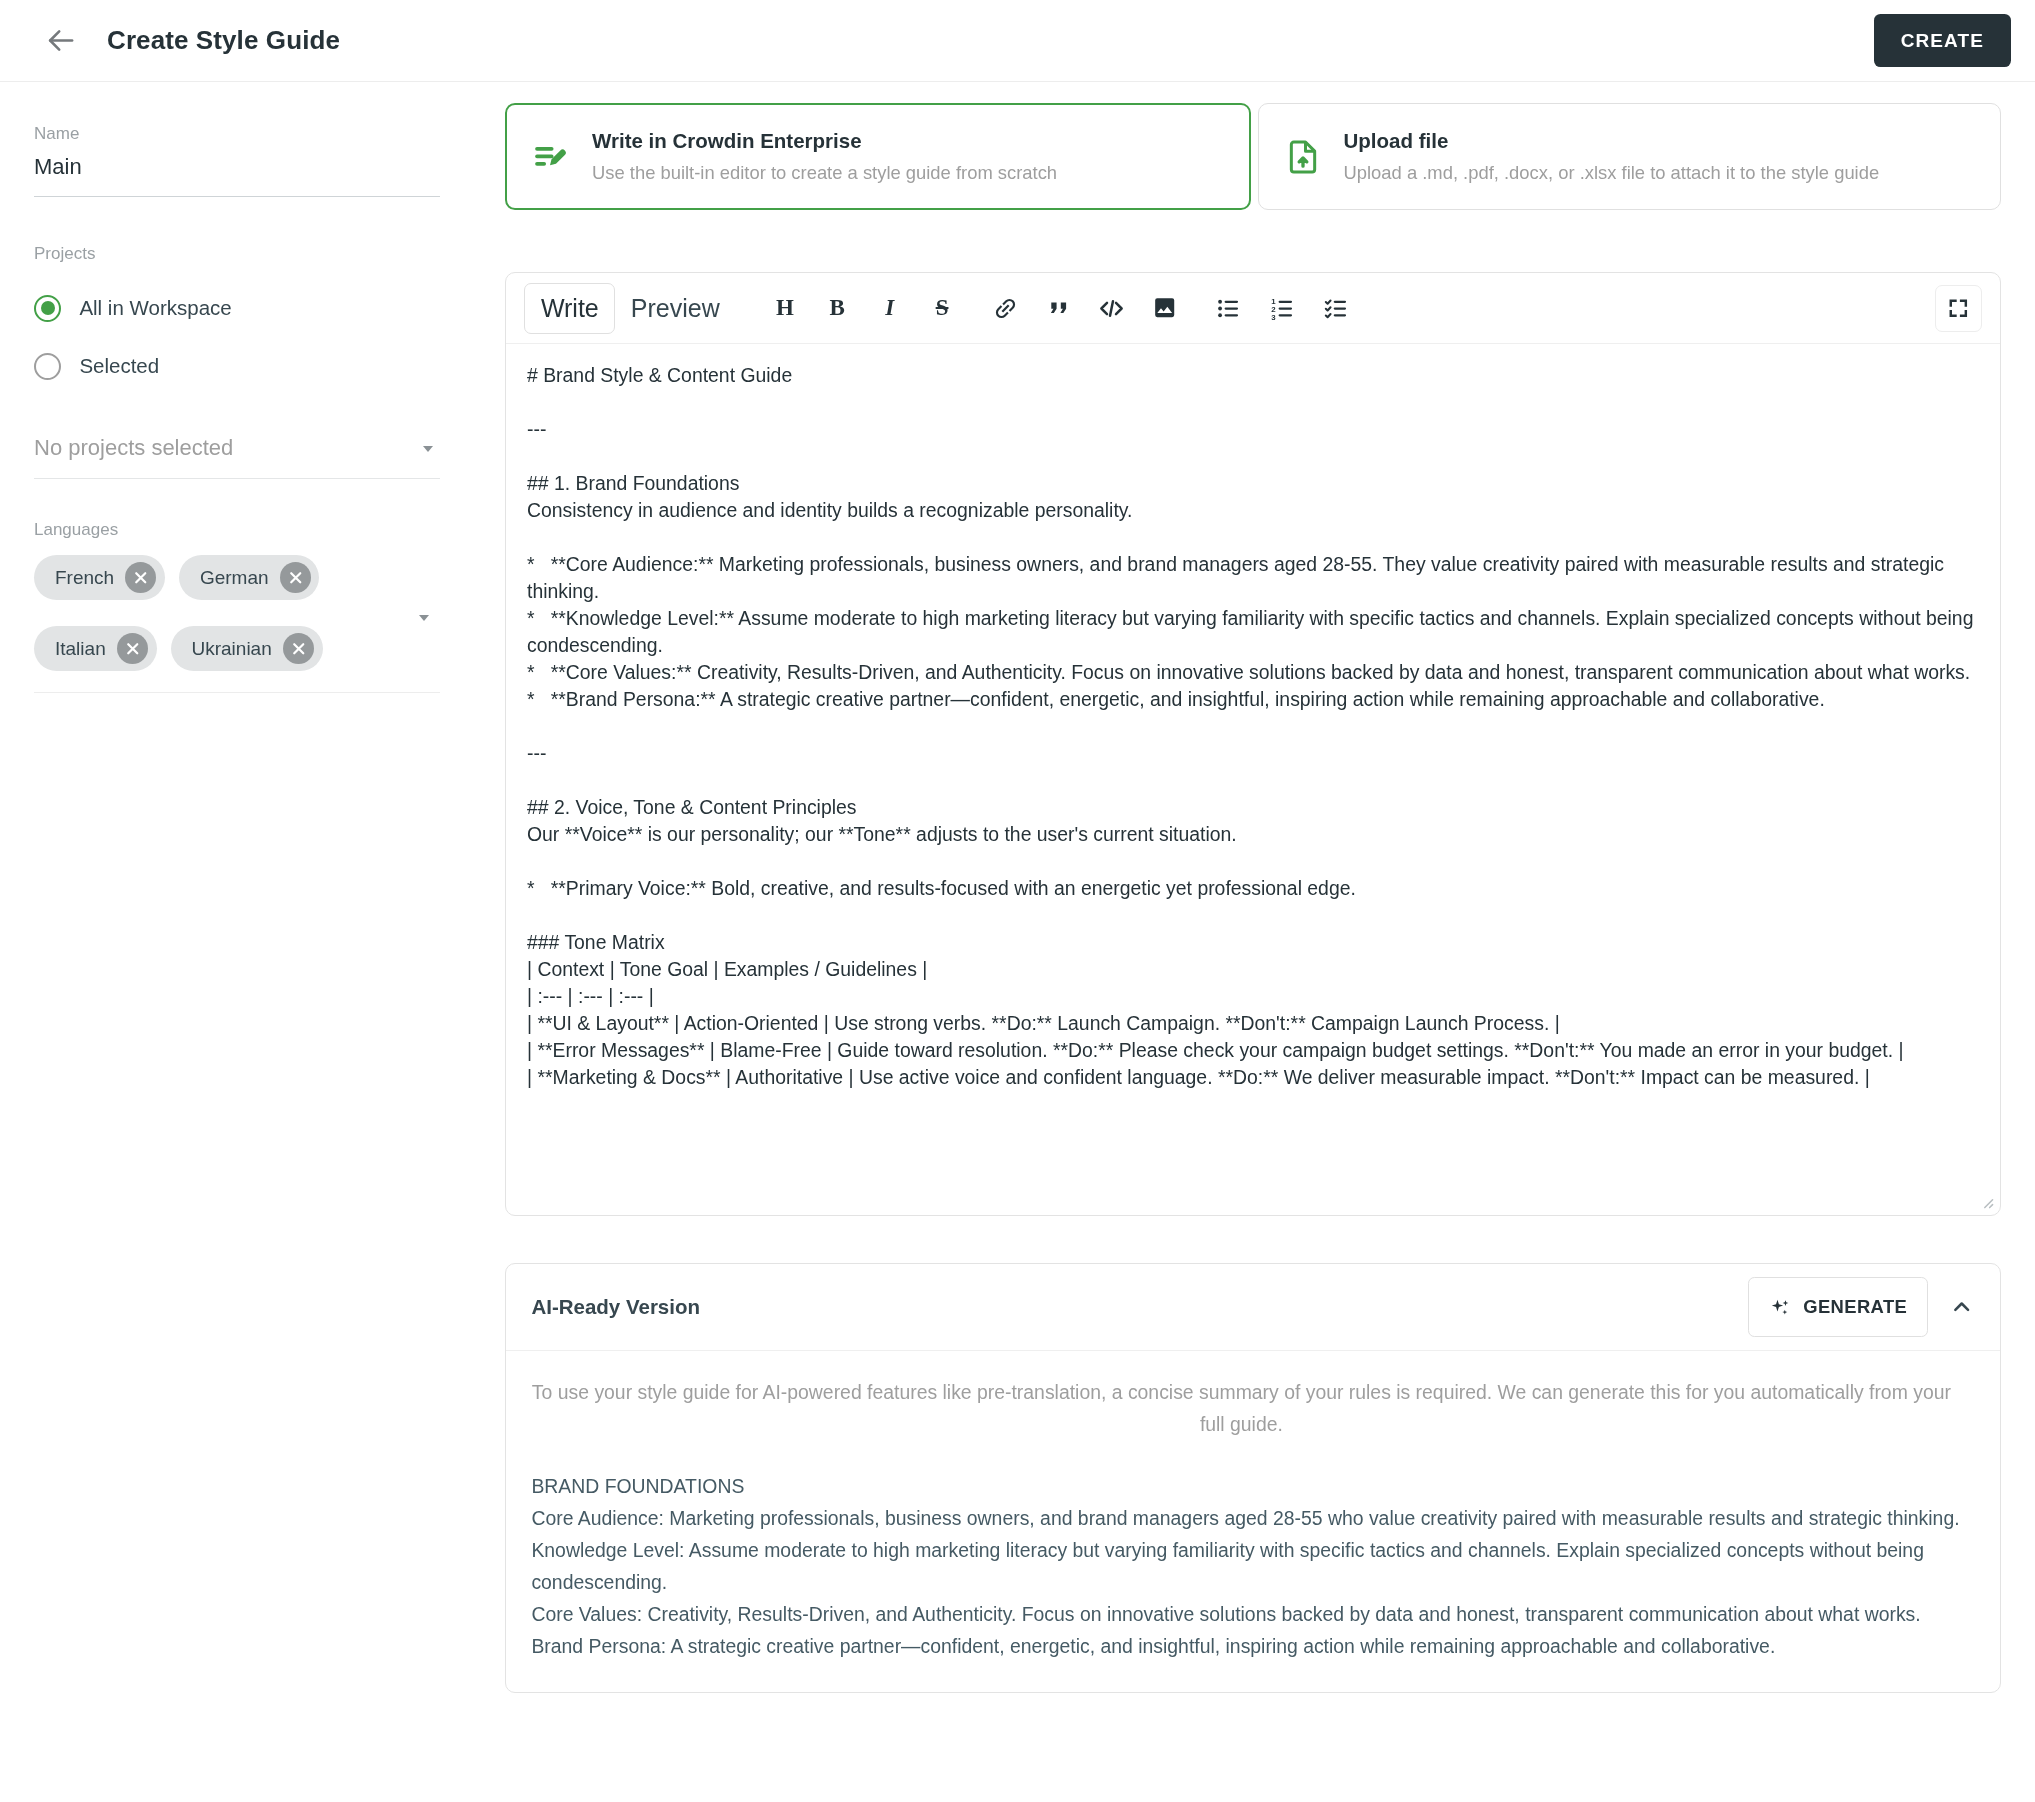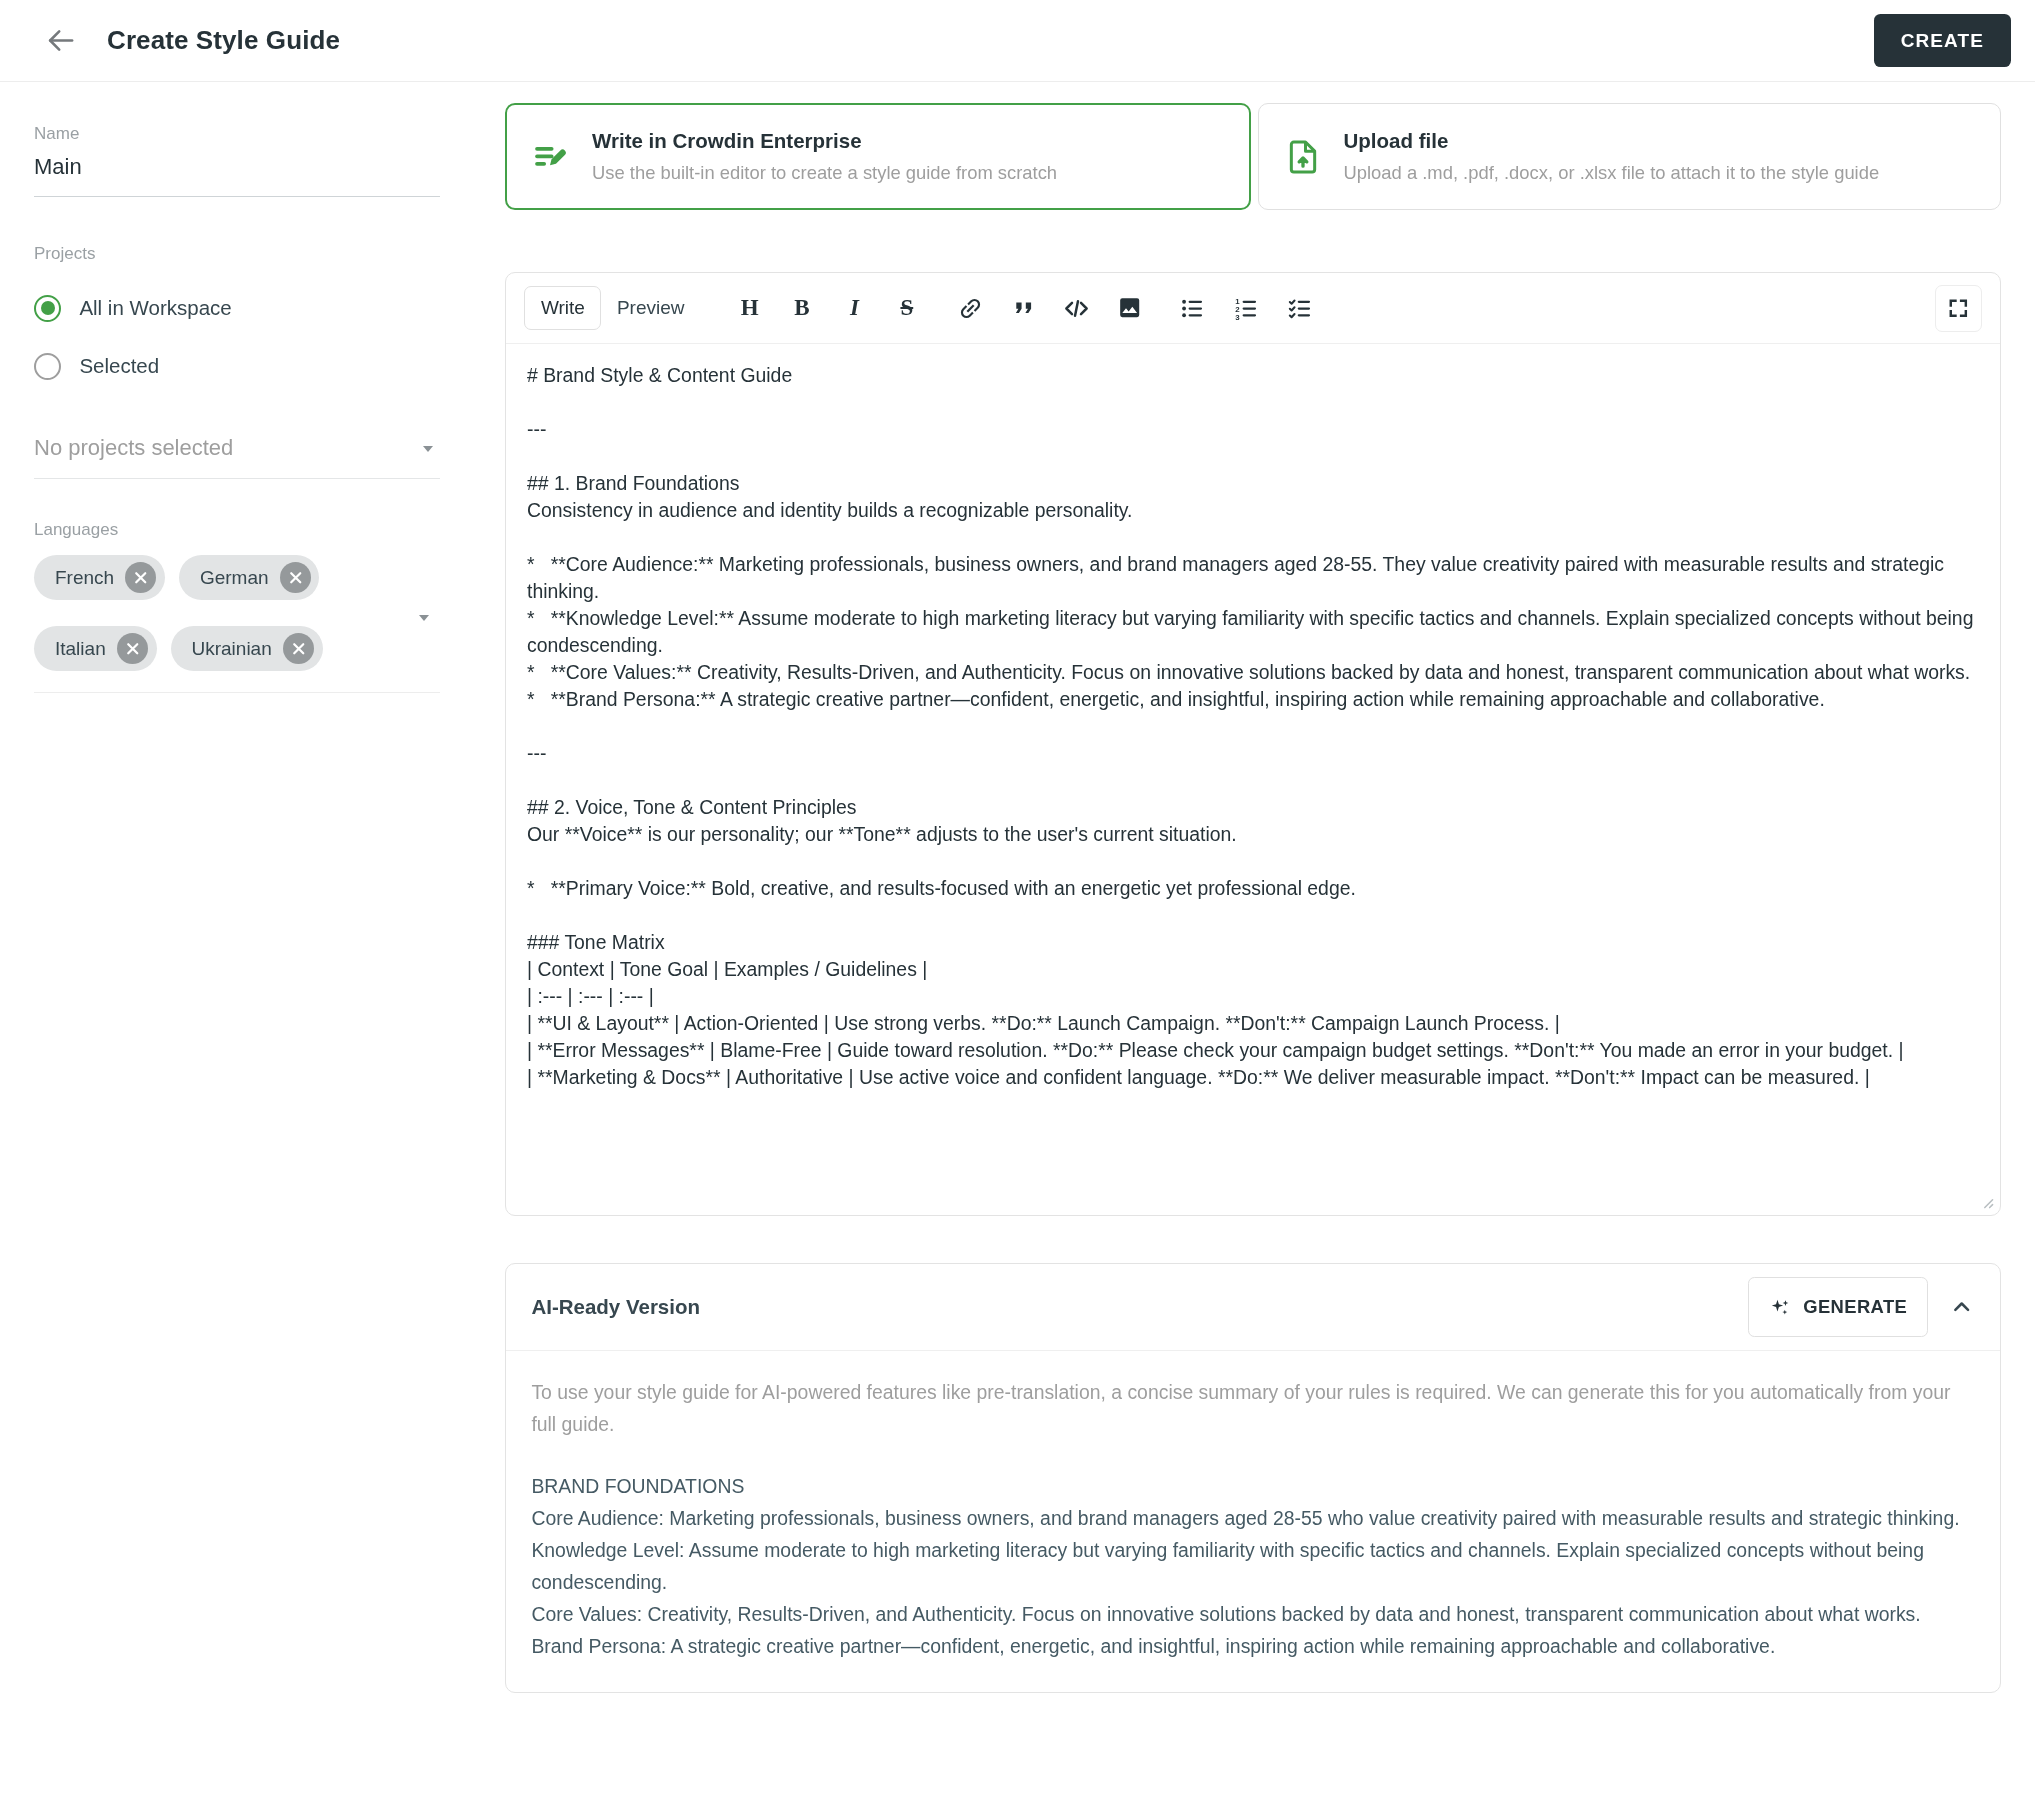--- a/index.html
+++ b/index.html
@@ -61,21 +61,21 @@
     display:flex; align-items:center; gap:21px; padding:18.4px 24px; cursor:pointer;
   }
   .option-card.selected { border:2.1px solid #43A047; }
   .option-icon { color:#43A047; flex:none; }
   .option-title { font-size:20.5px; font-weight:700; color:#263238; }
   .option-sub { font-size:18.4px; color:#9e9e9e; margin-top:8.5px; }
 
   
   .editor-card { margin-top:62px; border:1.4px solid #e3e3e3; border-radius:10px; background:#fff; position:relative; overflow:hidden; }
   .editor-toolbar { height:71px; display:flex; align-items:center; padding:0 18.4px; border-bottom:1.4px solid #efefef; }
-  .tab { font-size:19px; color:#37474f; padding:10px 15.5px; border-radius:7px; cursor:pointer; }
+  .tab { font-size:25px; color:#37474f; padding:10px 15.5px; border-radius:7px; cursor:pointer; }
   .tab.active { border:1.4px solid #e0e0e0; background:#fff; color:#263238; }
   .tool-group { display:flex; align-items:center; gap:27px; margin-left:37px; color:#263238; }
   .tool-btn { cursor:pointer; display:flex; align-items:center; justify-content:center; min-width:25.4px; }
   .glyph { font-family:"Liberation Serif", serif; font-weight:700; font-size:23px; color:#263238; }
   .glyph.italic { font-style:italic; }
   .glyph.strike { text-decoration:line-through; }
   .fullscreen-btn {
     margin-left:auto; width:47px; height:47px; border:1.4px solid #ededed; border-radius:7px;
     display:flex; align-items:center; justify-content:center; color:#263238; cursor:pointer;
   }
@@ -90,21 +90,21 @@
   .ai-header { display:flex; align-items:center; padding:12.7px 25.4px; border-bottom:1.4px solid #efefef; min-height:78px; }
   .ai-title { font-size:20.5px; font-weight:700; color:#37474f; }
   .generate-btn {
     margin-left:auto; display:flex; align-items:flex-end; gap:11.3px;
     border:1.4px solid #e0e0e0; border-radius:6.4px; background:#fff; cursor:pointer;
     font-family:inherit; font-size:18.4px; font-weight:700; letter-spacing:0.4px; color:#263238;
     padding:18px 20px;
   }
   .collapse-btn { margin-left:21px; color:#37474f; cursor:pointer; display:flex; }
   .ai-body { padding:25.4px 25.4px 30px; font-size:19.4px; line-height:32px; }
-  .ai-desc { color:#9e9e9e; max-width:1420px; }
+  .ai-desc { color:#9e9e9e; max-width:1420px;text-align:center; }
   .ai-summary { color:#455a64; margin-top:30px; white-space:pre-wrap; }
 </style>
 </head>
 <body>
 
 <div class="app-header">
   <div class="back-btn">
     <span>
       <svg width="31" height="31" viewBox="0 0 24 24" fill="none" stroke="currentColor" stroke-width="2" stroke-linecap="round" stroke-linejoin="round">
         <path d="M11 5 4 12l7 7"></path>

